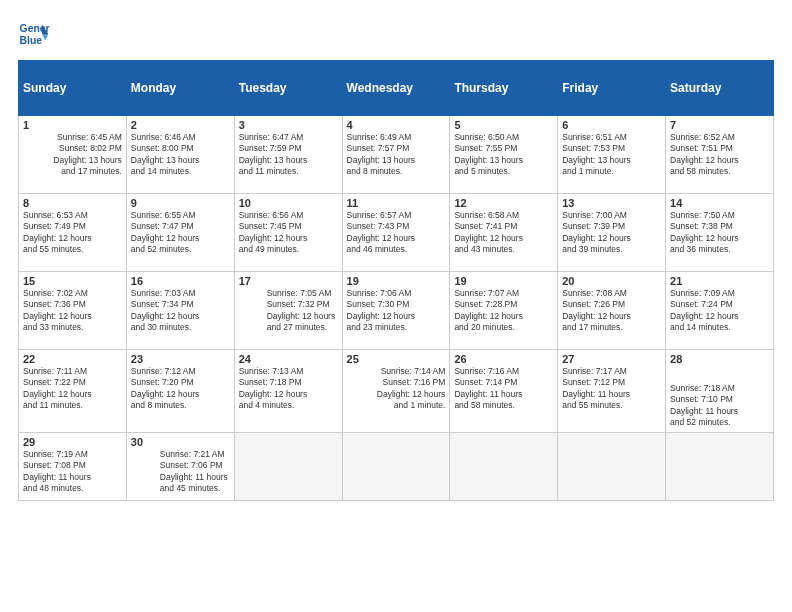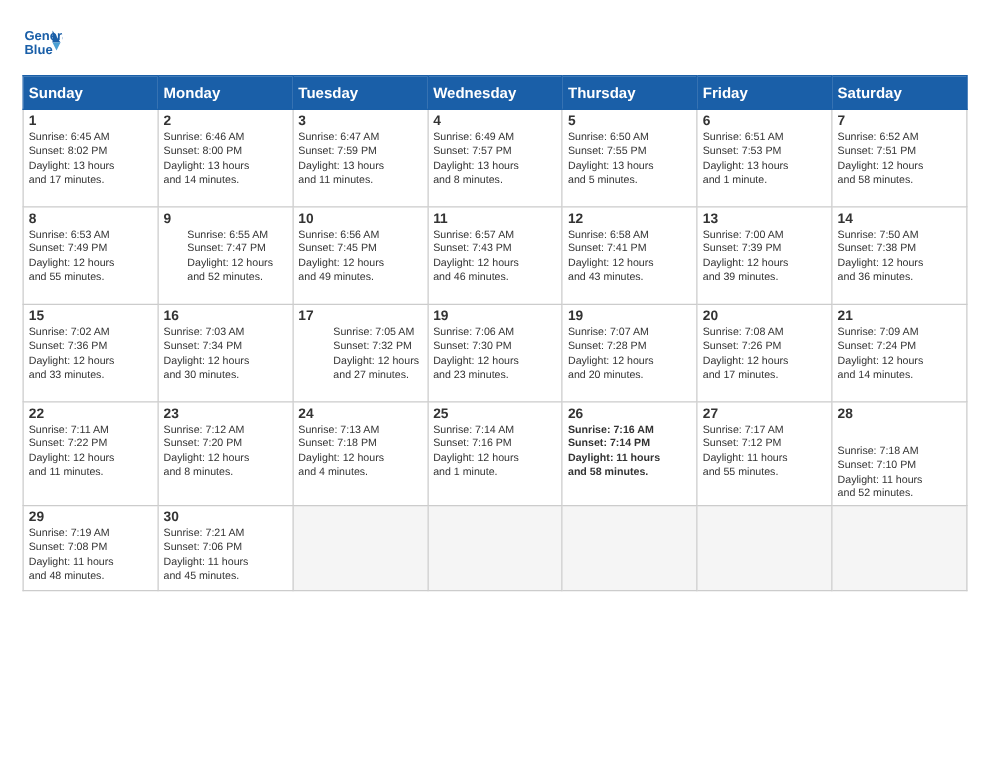--- a/index.html
+++ b/index.html
@@ -44,21 +44,21 @@
     }
     .calendar {
       width: 100%;
       border-collapse: collapse;
     }
     .calendar th {
       background: #1a5fa8;
       color: #fff;
       font-size: 12px;
       font-weight: bold;
-      padding: 6px 4px;
+      padding: 20px 4px;
       text-align: left;
       border: 1px solid #1a5fa8;
     }
     .calendar td {
       vertical-align: top;
       border: 1px solid #ccc;
       padding: 3px 4px;
       width: 14.28%;
       font-size: 9px;
       color: #333;
@@ -111,21 +111,21 @@
           <th>Wednesday</th>
           <th>Thursday</th>
           <th>Friday</th>
           <th>Saturday</th>
         </tr>
     </thead>
     <tbody id="cal-body">
     <tr>
           <td>
             <span class="day-num">1</span>
-            <div class="day-info" style="white-space: pre-line;">Sunrise: 6:45 AM
+            <div class="day-info" style="white-space: pre-line; text-align: right;">Sunrise: 6:45 AM
 Sunset: 8:02 PM
 Daylight: 13 hours
 and 17 minutes.</div>
           </td>
           <td>
             <span class="day-num">2</span>
             <div class="day-info" style="white-space: pre-line;">Sunrise: 6:46 AM
 Sunset: 8:00 PM
 Daylight: 13 hours
 and 14 minutes.</div>
@@ -169,21 +169,21 @@
         <tr>
           <td>
             <span class="day-num">8</span>
             <div class="day-info" style="white-space: pre-line;">Sunrise: 6:53 AM
 Sunset: 7:49 PM
 Daylight: 12 hours
 and 55 minutes.</div>
           </td>
           <td>
             <span class="day-num">9</span>
-            <div class="day-info" style="white-space: pre-line; margin-left: 19px;">Sunrise: 6:55 AM
+            <div class="day-info" style="white-space: pre-line;">Sunrise: 6:55 AM
 Sunset: 7:47 PM
 Daylight: 12 hours
 and 52 minutes.</div>
           </td>
           <td>
             <span class="day-num">10</span>
             <div class="day-info" style="white-space: pre-line;">Sunrise: 6:56 AM
 Sunset: 7:45 PM
 Daylight: 12 hours
 and 49 minutes.</div>
@@ -285,28 +285,28 @@
           </td>
           <td>
             <span class="day-num">24</span>
             <div class="day-info" style="white-space: pre-line;">Sunrise: 7:13 AM
 Sunset: 7:18 PM
 Daylight: 12 hours
 and 4 minutes.</div>
           </td>
           <td>
             <span class="day-num">25</span>
-            <div class="day-info" style="white-space: pre-line;">Sunrise: 7:14 AM
+            <div class="day-info" style="white-space: pre-line; text-align: right;">Sunrise: 7:14 AM
 Sunset: 7:16 PM
 Daylight: 12 hours
 and 1 minute.</div>
           </td>
           <td>
             <span class="day-num">26</span>
-            <div class="day-info" style="white-space: pre-line; font-weight: bold;">Sunrise: 7:16 AM
+            <div class="day-info" style="white-space: pre-line;">Sunrise: 7:16 AM
 Sunset: 7:14 PM
 Daylight: 11 hours
 and 58 minutes.</div>
           </td>
           <td>
             <span class="day-num">27</span>
             <div class="day-info" style="white-space: pre-line;">Sunrise: 7:17 AM
 Sunset: 7:12 PM
 Daylight: 11 hours
 and 55 minutes.</div>
@@ -322,21 +322,21 @@
         <tr>
           <td class="last-row">
             <span class="day-num">29</span>
             <div class="day-info" style="white-space: pre-line;">Sunrise: 7:19 AM
 Sunset: 7:08 PM
 Daylight: 11 hours
 and 48 minutes.</div>
           </td>
           <td class="last-row">
             <span class="day-num">30</span>
-            <div class="day-info" style="white-space: pre-line;">Sunrise: 7:21 AM
+            <div class="day-info" style="white-space: pre-line; margin-left: 29px;">Sunrise: 7:21 AM
 Sunset: 7:06 PM
 Daylight: 11 hours
 and 45 minutes.</div>
           </td>
           <td class="empty last-row"></td>
           <td class="empty last-row"></td>
           <td class="empty last-row"></td>
           <td class="empty last-row"></td>
           <td class="empty last-row"></td>
         </tr>

